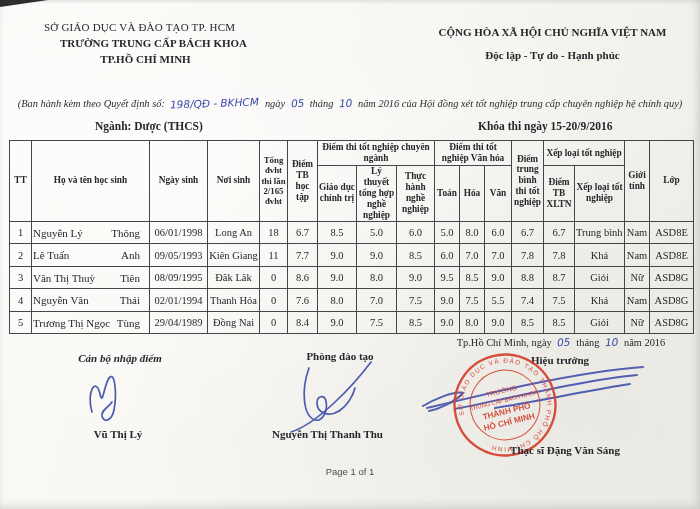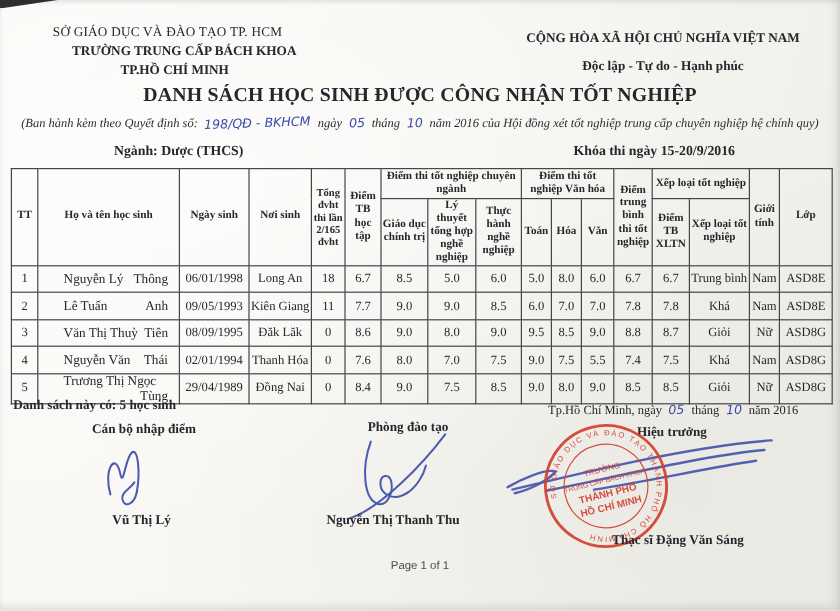--- a/index.html
+++ b/index.html
@@ -37,28 +37,28 @@
     overflow:hidden;}
   table.grades th{font-weight:bold;font-size:9.3px;line-height:1.18;text-align:center;
     vertical-align:middle;}
   tr.h1 th{height:24px;}
   tr.h2 th{height:50px;}
   table.grades td{height:21.5px;font-size:10.5px;text-align:center;vertical-align:middle;
     white-space:nowrap;}
   td.name-cell{display:table-cell;}
   td.name-cell{text-align:left;}
   td.name-cell span{font-size:11px;}
-  td.name-cell .fam{float:left;padding-left:20px;}
+  td.name-cell .fam{float:left;padding-left:0;}
   td.name-cell .giv{float:right;padding-right:8px;}
   td.small-text{font-size:8.2px;}
   .summary{position:absolute;left:11px;top:332px;font-weight:bold;font-size:11px;}
   
   .sig-title{position:absolute;font-weight:bold;font-size:11px;}
   .sig-name{position:absolute;font-weight:bold;font-size:11px;}
-  .t-left{left:45px;top:352px;width:150px;text-align:center;}
+  .t-left{left:45px;top:352px;width:150px;text-align:center;font-style:italic;}
   .t-mid{left:270px;top:350px;width:140px;text-align:center;}
   .t-right{left:480px;top:354px;width:160px;text-align:center;}
   .n-left{left:43px;top:428px;width:150px;text-align:center;}
   .n-mid{left:272px;top:428px;width:160px;}
   .n-right{left:475px;top:444px;width:180px;text-align:center;}
   .place-date{position:absolute;left:430px;top:336px;width:262px;text-align:center;
     font-size:10.4px;}
   .sig-svg{position:absolute;}
   .sig1{left:82px;top:372px;}
   .sig2{left:283px;top:358px;}
@@ -78,21 +78,20 @@
     <div class="l1">SỞ GIÁO DỤC VÀ ĐÀO TẠO TP. HCM</div>
     <div class="l2">TRƯỜNG TRUNG CẤP BÁCH KHOA</div>
     <div class="l3">TP.HỒ CHÍ MINH</div>
   </div>
 
   <div class="hdr-right">
     <div class="r1">CỘNG HÒA XÃ HỘI CHỦ NGHĨA VIỆT NAM</div>
     <div class="r2">Độc lập - Tự do - Hạnh phúc</div>
   </div>
 
-  <div class="doc-title">DANH SÁCH HỌC SINH ĐƯỢC CÔNG NHẬN TỐT NGHIỆP</div>
 
   <div class="doc-subtitle">
     <span>(Ban hành kèm theo Quyết định số:</span>
     <span class="hand">198/QĐ - BKHCM</span>
     <span>ngày</span>
     <span class="hand">05</span>
     <span>tháng</span>
     <span class="hand">10</span>
     <span>năm 2016 của Hội đồng xét tốt nghiệp trung cấp chuyên nghiệp hệ chính quy)</span>
   </div>
@@ -253,21 +252,20 @@
           <td>9.0</td>
           <td>8.5</td>
           <td>8.5</td>
           <td>Giỏi</td>
           <td>Nữ</td>
           <td>ASD8G</td>
         </tr>
       </tbody>
   </table>
 
-  <div class="summary">Danh sách này có: 5 học sinh</div>
 
   <div class="sig-title t-left">Cán bộ nhập điểm</div>
   <div class="sig-title t-mid">Phòng đào tạo</div>
 
   <div class="place-date">
     <span>Tp.Hồ Chí Minh, ngày</span>
     <span class="hand">05</span>
     <span>tháng</span>
     <span class="hand">10</span>
     <span>năm 2016</span>

